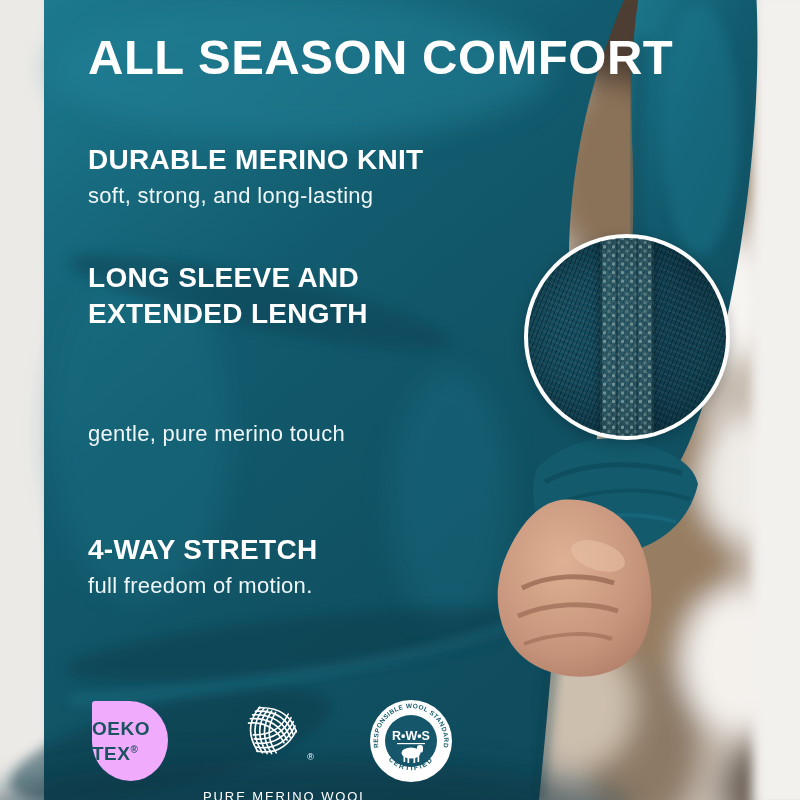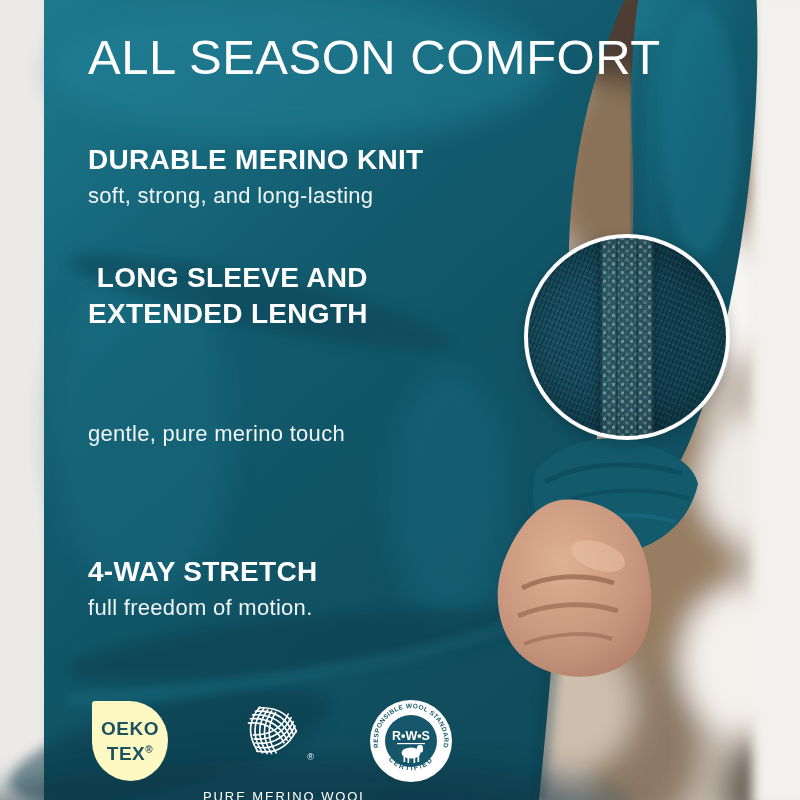--- a/index.html
+++ b/index.html
@@ -31,36 +31,36 @@
       radial-gradient(circle 2.7px at 4.5px 4.2px, #6e9092 60%, rgba(110,144,146,0) 72%),
       radial-gradient(circle 2.7px at 4.5px 4.2px, #57797c 60%, rgba(87,121,124,0) 72%);
     background-size:54px 100%, 9px 8.6px, 9px 8.6px;
     background-position:0 0, 0 0, 4.5px 4.3px;
     box-shadow:0 0 9px rgba(0,18,26,.5);
   }
 
   
   .title{
     position:absolute;left:88px;top:30px;margin:0;
-    font-size:49px;line-height:54px;font-weight:400;letter-spacing:.5px;
+    font-size:49px;line-height:54px;font-weight:700;letter-spacing:.5px;
     color:#fff;white-space:nowrap;
   }
   .feature{position:absolute;left:88px;}
   .feature h2{margin:0;font-size:28px;line-height:36px;font-weight:700;
-    letter-spacing:.3px;color:#fff;white-space:nowrap;text-align:right;}
+    letter-spacing:.3px;color:#fff;white-space:nowrap;}
   .feature p{margin:5px 0 0 0;font-size:22px;line-height:26px;font-weight:400;
     letter-spacing:.3px;color:#eff6f7;white-space:nowrap;}
-  .f1{top:142px;} .f2{top:260px;} .f3{top:416px;} .f4{top:532px;margin-top:22px;}
+  .f1{top:142px;} .f2{top:260px;} .f3{top:416px;} .f4{top:532px;}
   .f2 p{padding-left:5px;}
 
   
   .oeko-badge{
     position:absolute;left:92px;top:701px;width:76px;height:80px;
-    background:#fef9c3;border-radius:3px 52% 50% 52% / 3px 50% 52% 50%;
-    display:flex;flex-direction:column;align-items:center;justify-content:center;
+    background:#f0abfc;border-radius:3px 52% 50% 52% / 3px 50% 52% 50%;
+    display:flex;flex-direction:column;justify-content:center;
   }
   .oeko-line{color:#1b5260;font-weight:700;font-size:19px;line-height:21px;letter-spacing:.5px;}
   .oeko-line sup{font-size:10px;font-weight:700;}
 
   .woolmark{position:absolute;left:203px;top:696px;width:136px;text-align:center;}
   .woolmark .wm-icon-wrap{position:relative;display:inline-block;width:68px;height:68px;}
   .wm-reg{position:absolute;right:-9px;bottom:2px;color:#fff;font-size:9px;}
   .wm-label{margin-top:21px;color:#fff;font-size:13px;letter-spacing:1.9px;white-space:nowrap;}
 
   .rws-badge{position:absolute;left:369px;top:699px;width:84px;height:84px;}

